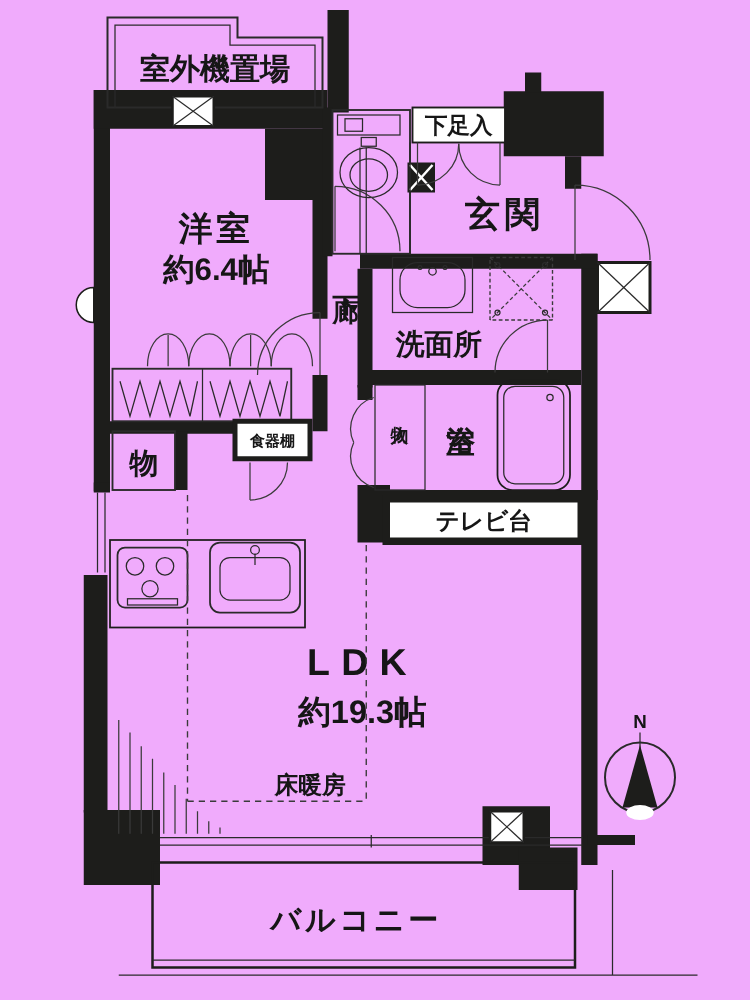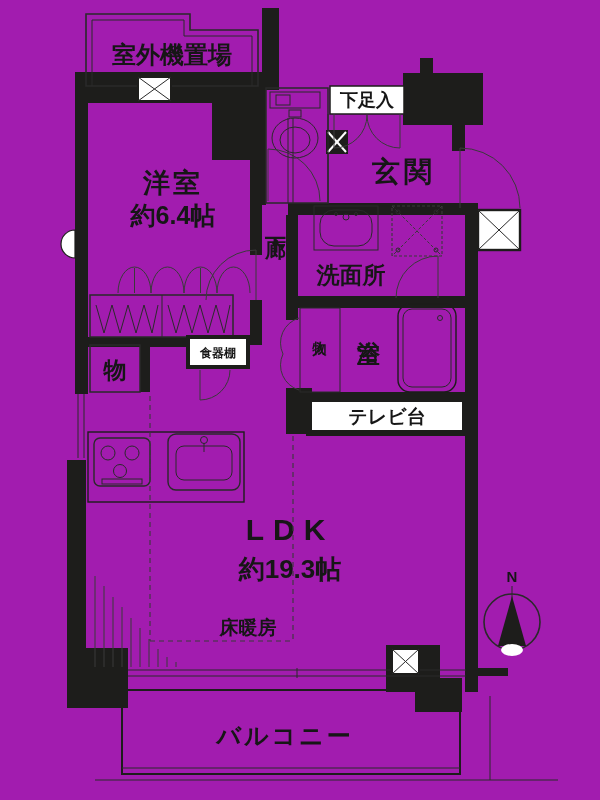--- a/index.html
+++ b/index.html
@@ -1,16 +1,16 @@
 <!DOCTYPE html>
 <html><head>
 <meta charset="utf-8">
 <style>
   html,body{margin:0;padding:0;background:#e8e8e8;}
-  .stage{width:600px;height:800px;position:relative;background:#a21caf;
+  .stage{width:600px;height:800px;position:relative;background:#f0abfc;
          font-family:"Liberation Sans","DejaVu Sans",sans-serif;overflow:hidden;}
   svg{display:block}
   svg text{fill:#161616;font-family:"Liberation Sans","DejaVu Sans",sans-serif;font-weight:600;}
   .w{fill:#1d1d1b;stroke:none}
   .ln{stroke:#1d1d1b;fill:none;stroke-width:1.4}
   .tn{stroke:#2a2a2a;fill:none;stroke-width:1}
   .arc{stroke:#3a3a3a;fill:none;stroke-width:1}
   .dash{stroke:#3a3a3a;fill:none;stroke-width:1.1;stroke-dasharray:5 4}
   .whitebox{fill:#ffffff;stroke:#1d1d1b}
   .vtext{writing-mode:vertical-rl;text-orientation:upright;glyph-orientation-vertical:0}

